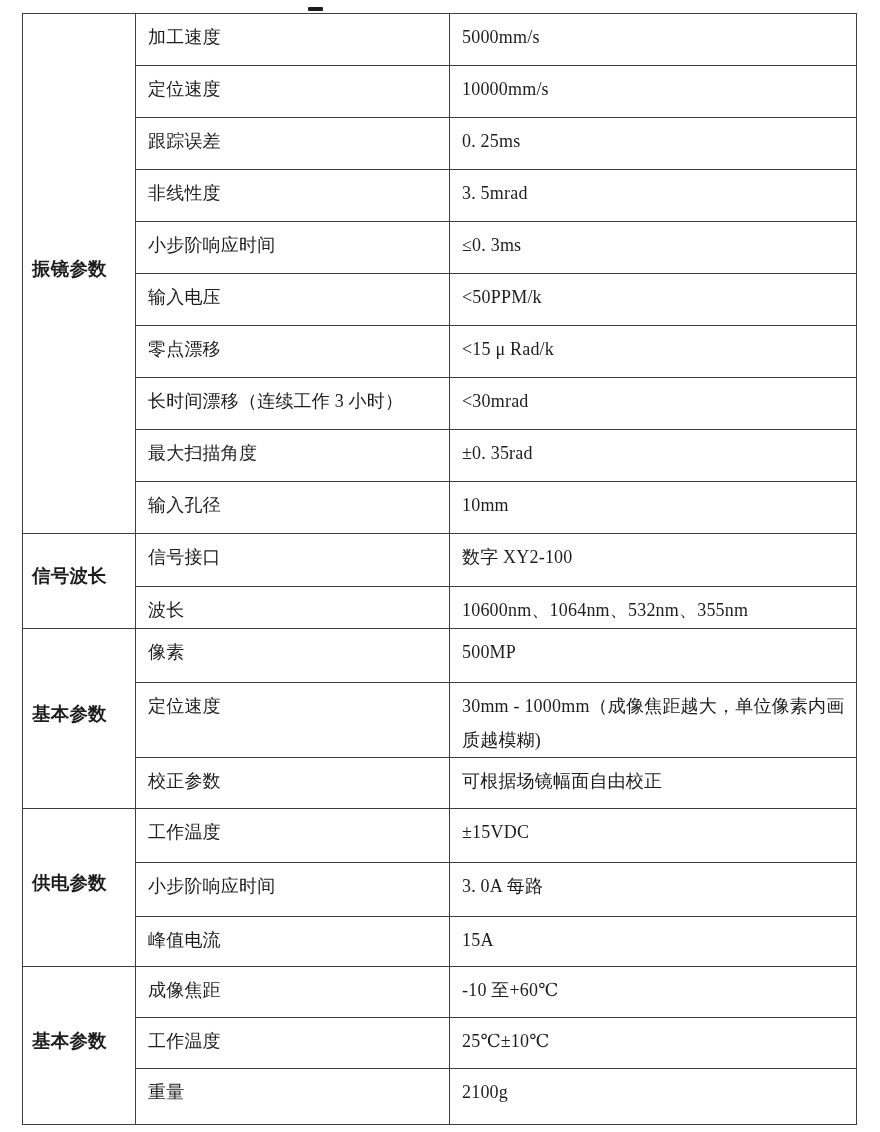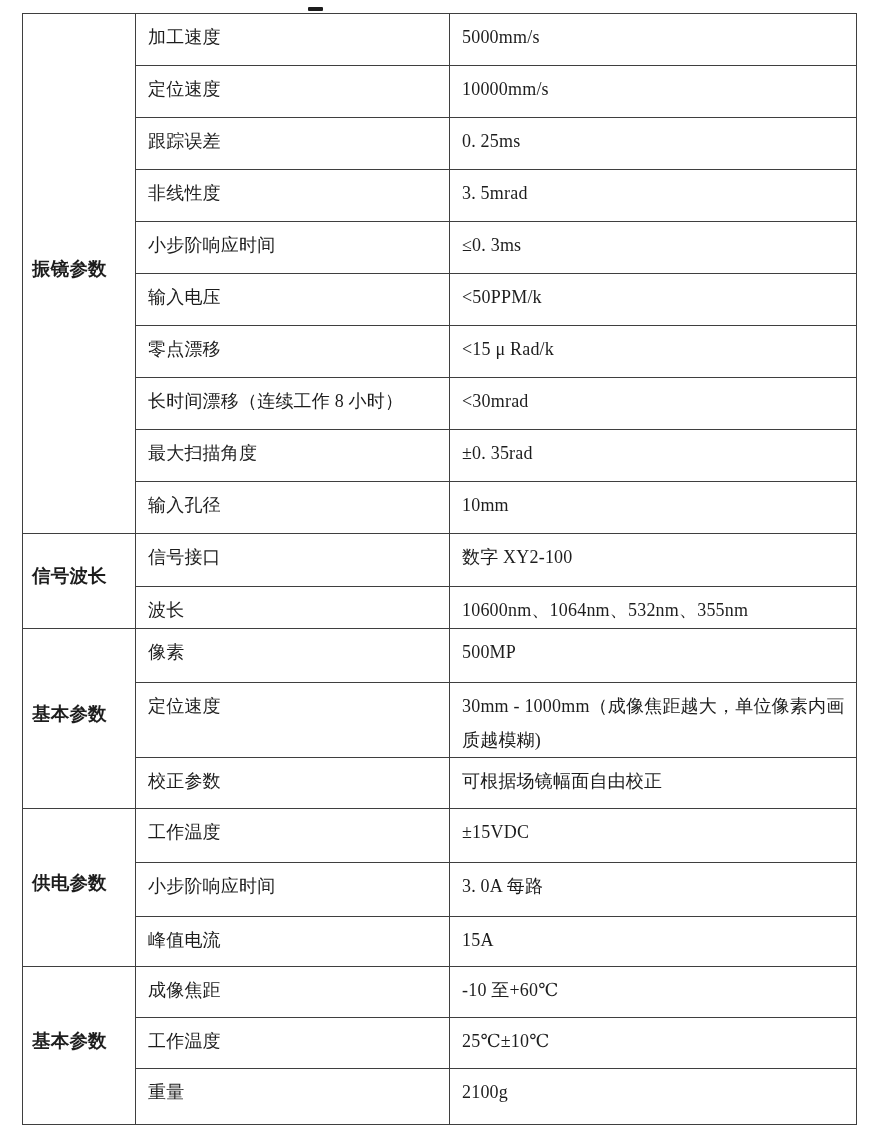--- a/index.html
+++ b/index.html
@@ -91,21 +91,21 @@
       </tr>
       <tr class="h52">
         <td>输入电压</td>
         <td>&lt;50PPM/k</td>
       </tr>
       <tr class="h52">
         <td>零点漂移</td>
         <td>&lt;15 μ Rad/k</td>
       </tr>
       <tr class="h52">
-        <td>长时间漂移（连续工作 8 小时）</td>
+        <td>长时间漂移（连续工作 3 小时）</td>
         <td>&lt;30mrad</td>
       </tr>
       <tr class="h52">
         <td>最大扫描角度</td>
         <td>±0. 35rad</td>
       </tr>
       <tr class="h52">
         <td>输入孔径</td>
         <td>10mm</td>
       </tr>

